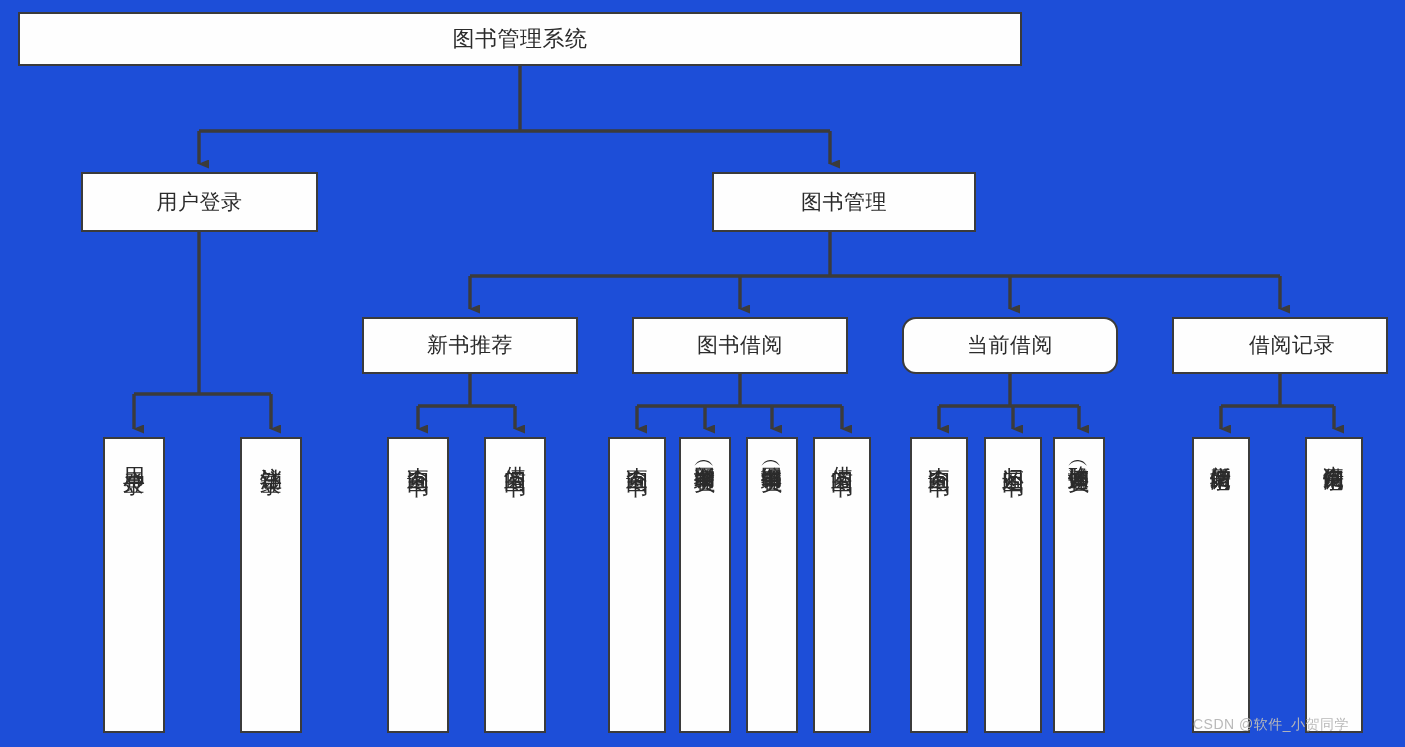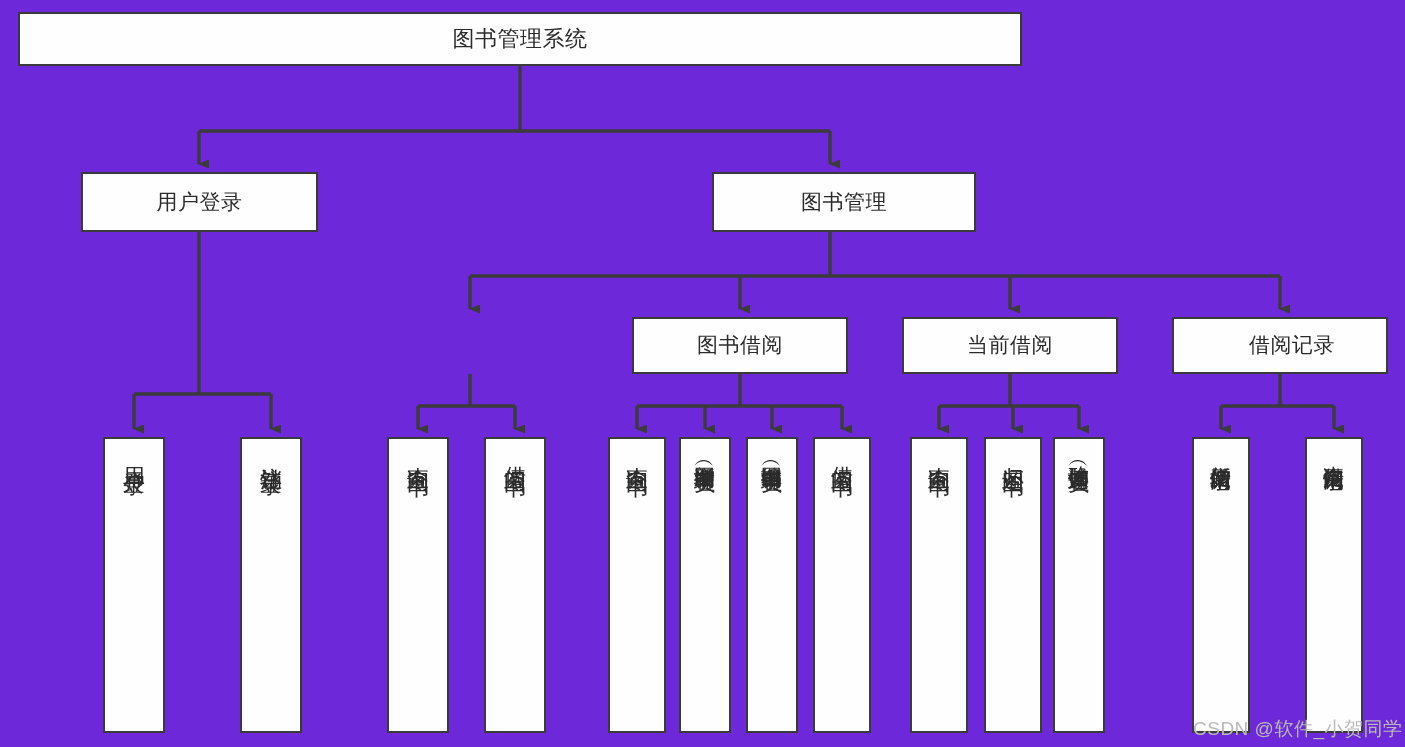--- a/index.html
+++ b/index.html
@@ -5,21 +5,21 @@
 <style>
   html, body {
     margin: 0;
     padding: 0;
     background: #ffffff;
   }
   #diagram-root {
     position: relative;
     width: 1405px;
     height: 747px;
-    background: #6d28d9;
+    background: #1d4ed8;
     font-family: "Liberation Sans", "DejaVu Sans", sans-serif;
     overflow: hidden;
   }
   #edge-layer {
     position: absolute;
     left: 0; top: 0;
     width: 1405px;
     height: 747px;
     pointer-events: none;
   }
@@ -58,21 +58,21 @@
     letter-spacing: 3px;
     line-height: 1.1;
   }
   .node.vert.tall-text .node-label {
     font-size: 21px;
     letter-spacing: 1px;
   }
   .watermark {
     position: absolute;
     color: #b9b9b9;
-    font-size: 19px;
+    font-size: 14px;
     white-space: nowrap;
     letter-spacing: 0.5px;
   }
 </style>
 </head>
 <body>
 
 <div id="diagram-root">
 
   <svg id="edge-layer" viewBox="0 0 1405 747" xmlns="http://www.w3.org/2000/svg">
@@ -129,24 +129,27 @@
     <span class="node-label">图书管理系统</span>
   </div>
 
   <div class="node horiz" style="left:81px; top:172px; width:237px; height:60px;">
     <span class="node-label">用户登录</span>
   </div>
   <div class="node horiz" style="left:712px; top:172px; width:264px; height:60px;">
     <span class="node-label">图书管理</span>
   </div>
 
+  <div class="node horiz" style="left:362px; top:317px; width:216px; height:57px;">
+    <span class="node-label">新书推荐</span>
+  </div>
   <div class="node horiz" style="left:632px; top:317px; width:216px; height:57px;">
     <span class="node-label">图书借阅</span>
   </div>
-  <div class="node horiz" style="left:902px; top:317px; width:216px; height:57px;">
+  <div class="node horiz" style="left:902px; top:317px; width:216px; height:57px;border-radius:14px;">
     <span class="node-label">当前借阅</span>
   </div>
   <div class="node horiz" style="left:1172px; top:317px; width:216px; height:57px;padding-left:24px;">
     <span class="node-label">借阅记录</span>
   </div>
 
   <div class="node vert" style="left:103px; top:437px; width:62px; height:296px;">
     <span class="node-label">用户登录</span>
   </div>
   <div class="node vert" style="left:240px; top:437px; width:62px; height:296px;">

